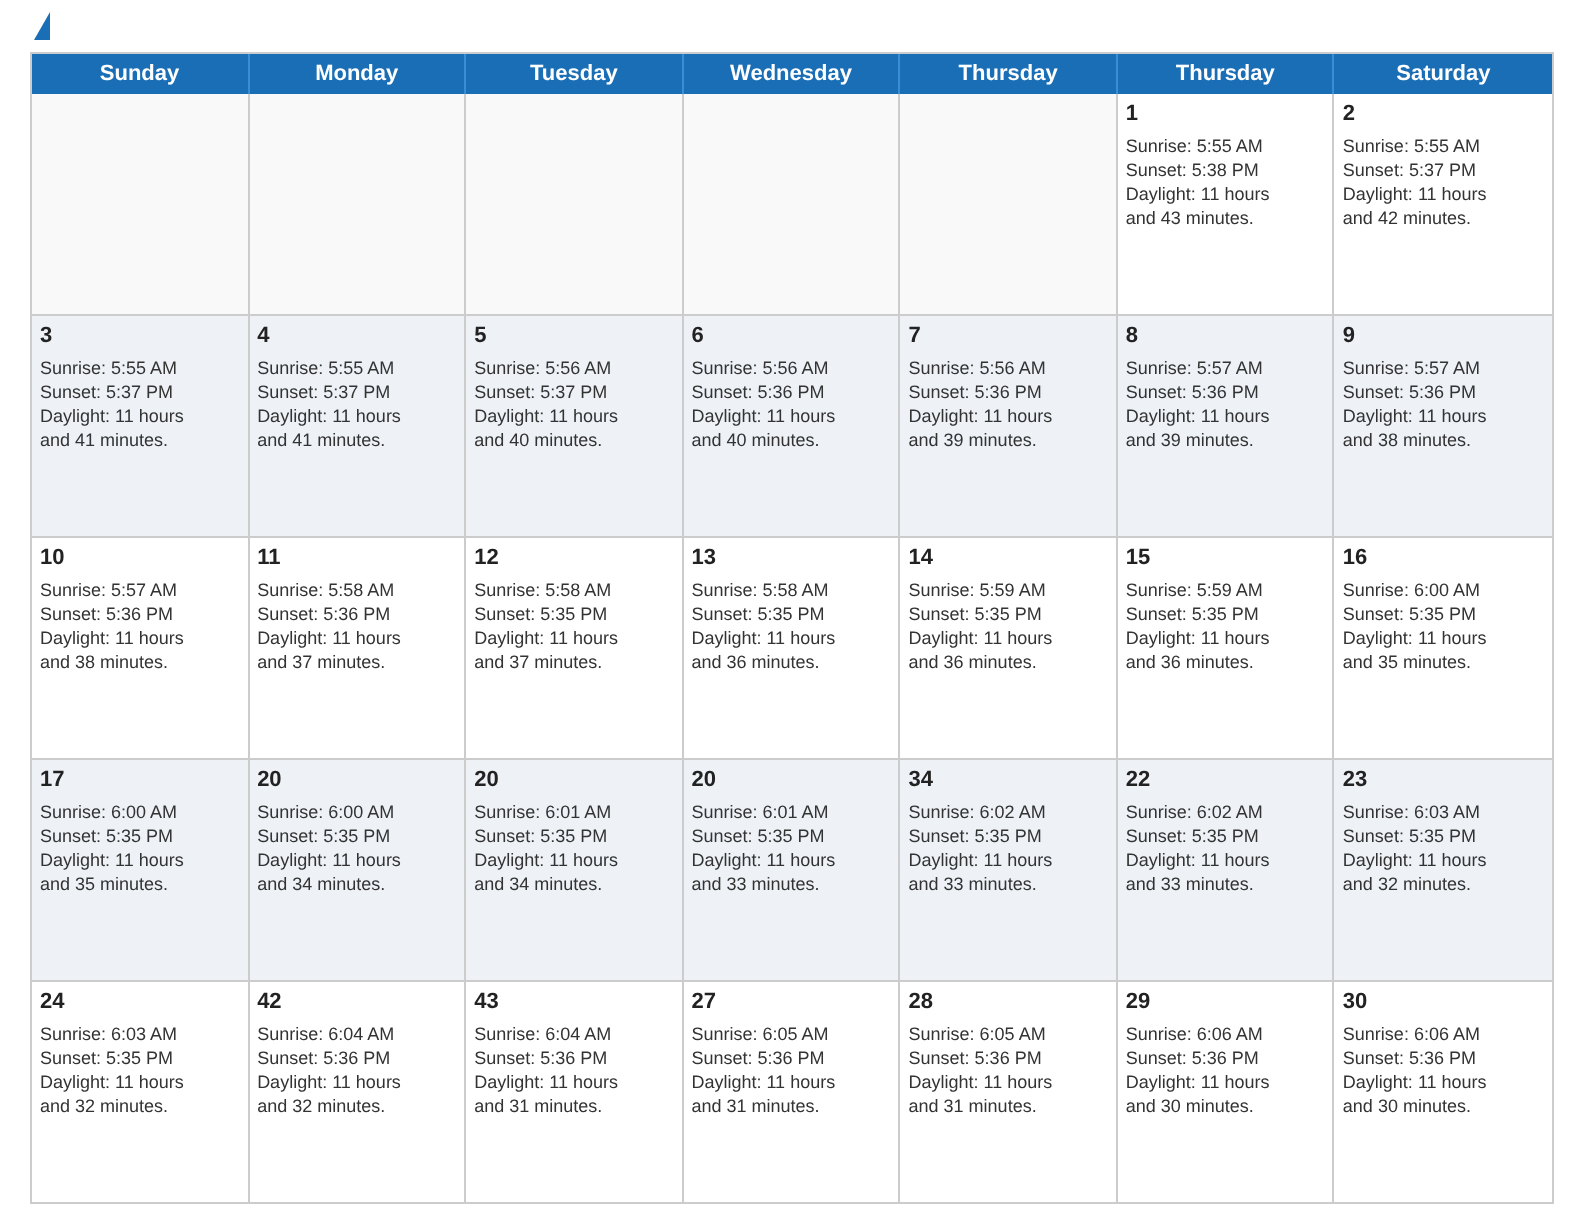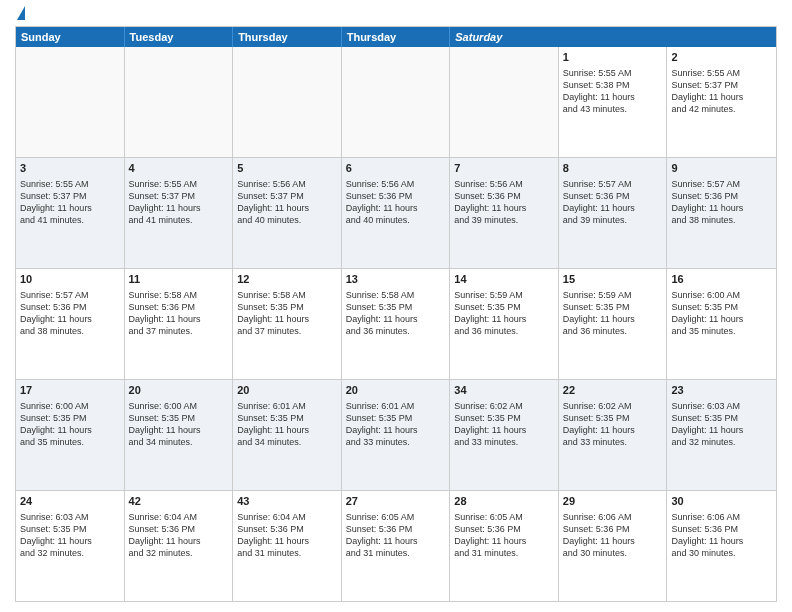--- a/index.html
+++ b/index.html
@@ -61,29 +61,30 @@
     .calendar {
       flex: 1;
       display: flex;
       flex-direction: column;
       border: 1px solid #ccc;
     }
     .cal-header {
       display: grid;
       grid-template-columns: repeat(7, 1fr);
       background: #1a6eb5;
+      text-align: center;
     }
     .cal-header-cell {
       color: #fff;
       font-size: 11px;
       font-weight: bold;
       padding: 4px 5px;
       border-right: 1px solid #3a8ed5;
     }
-    .cal-header-cell:last-child { border-right: none; font-style: italic; }
+    .cal-header-cell:last-child { border-right: none; }
     .cal-body {
       flex: 1;
       display: flex;
       flex-direction: column;
     }
     .cal-row {
       display: grid;
       grid-template-columns: repeat(7, 1fr);
       flex: 1;
       border-bottom: 1px solid #ccc;
@@ -123,21 +124,23 @@
     </div>
     <div class="title-area">
       <div class="month-title"></div>
       <div class="location"></div>
     </div>
   </div>
 
   <div class="calendar">
     <div class="cal-header">
     <div class="cal-header-cell">Sunday</div>
+        <div class="cal-header-cell">Monday</div>
         <div class="cal-header-cell">Tuesday</div>
+        <div class="cal-header-cell">Wednesday</div>
         <div class="cal-header-cell">Thursday</div>
         <div class="cal-header-cell">Thursday</div>
         <div class="cal-header-cell">Saturday</div>
       </div>
     <div class="cal-body">
     <div class="cal-row">
           <div class="cal-cell empty"></div>
           <div class="cal-cell empty"></div>
           <div class="cal-cell empty"></div>
           <div class="cal-cell empty"></div>

